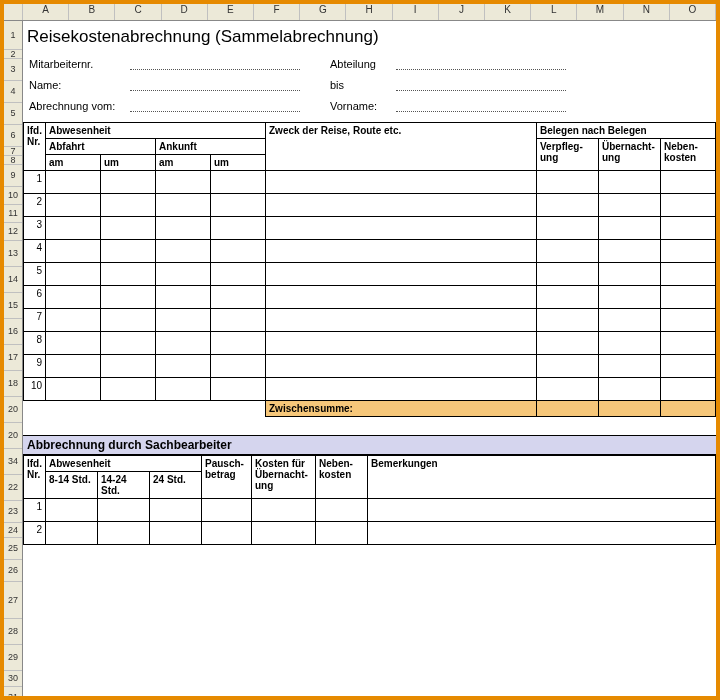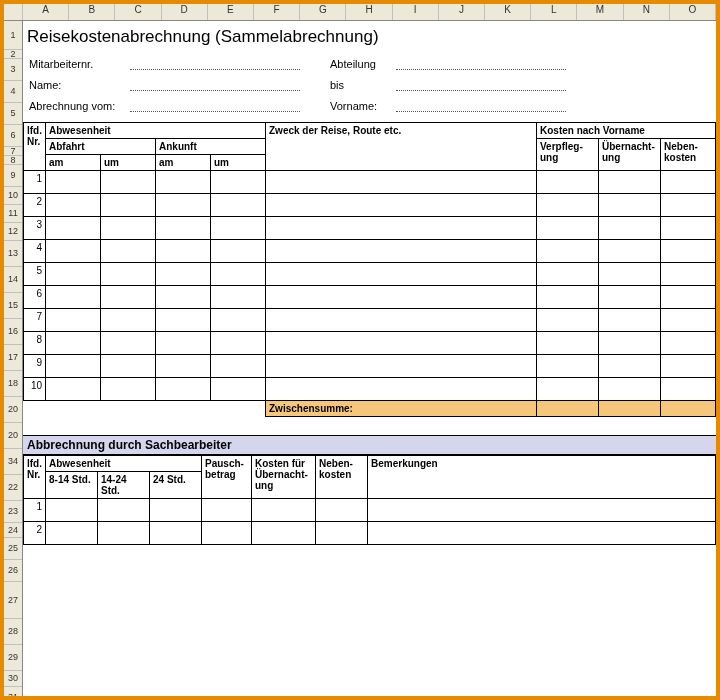--- a/index.html
+++ b/index.html
@@ -130,21 +130,21 @@
         <col>
               <col style="width:62px">
               <col style="width:62px">
               <col style="width:55px">
       </colgroup>
       <tbody>
               <tr>
         <th rowspan="3">lfd. Nr.</th>
         <th colspan="4">Abwesenheit</th>
         <th rowspan="3">Zweck der Reise, Route etc.</th>
-        <th colspan="3">Kosten nach Vorname</th>
+        <th colspan="3">Belegen nach Belegen</th>
       </tr>
       <tr>
         <th colspan="2">Abfahrt</th>
         <th colspan="2">Ankunft</th>
         <th rowspan="2">Verpfleg-ung</th>
         <th rowspan="2">Übernacht-ung</th>
         <th rowspan="2">Neben-kosten</th>
       </tr>
       <tr>
         <th>am</th>

